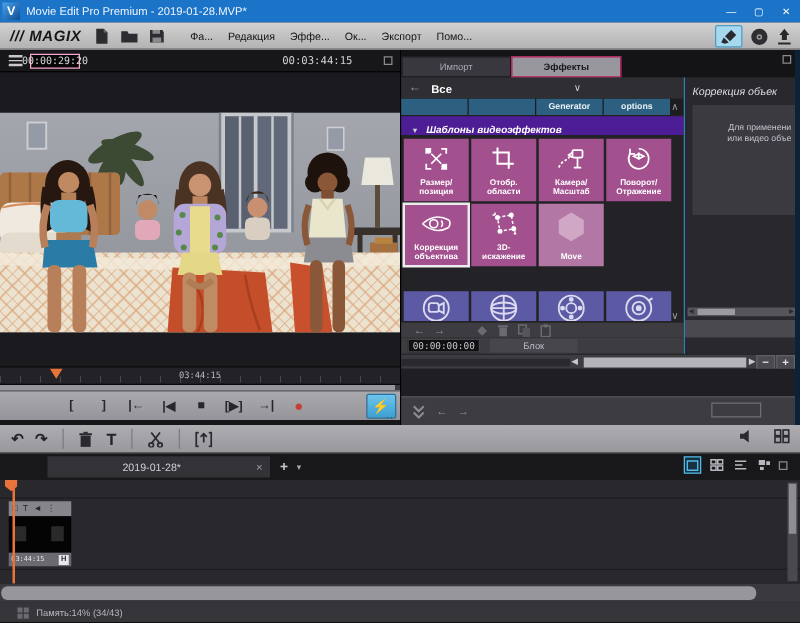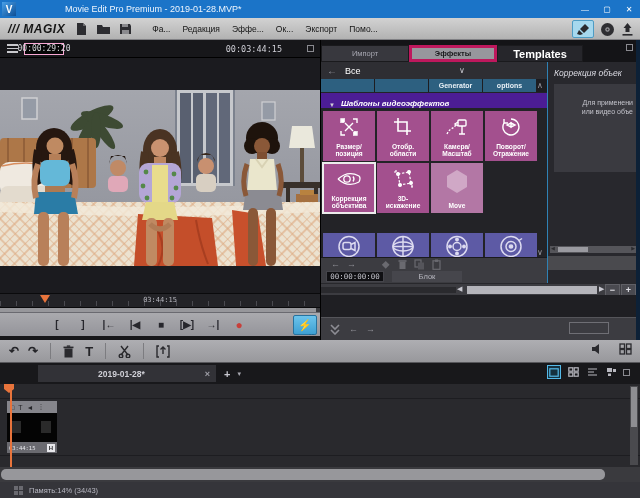--- a/index.html
+++ b/index.html
@@ -9,21 +9,21 @@
     font-family:"Liberation Sans", sans-serif; background:#1a1a1e;
     -webkit-font-smoothing:antialiased;
   }
   .abs { position:absolute; }
   .mono { font-family:"DejaVu Sans Mono", monospace; }
 
   
   .titlebar { left:0; top:0; width:640px; height:18px; background:#1b74c8; display:flex; align-items:center; }
   .vlogo { width:14px; height:14px; margin:0 5px 0 2px; background:linear-gradient(135deg,#4aa0e8,#0d4f96); color:#fff;
     font-weight:bold; font-size:10px; display:flex; align-items:center; justify-content:center; }
-  .wintitle { color:#eef5fd; font-size:9px;margin-left:44px; }
+  .wintitle { color:#eef5fd; font-size:9px; }
   .wincontrols { position:absolute; right:0; top:0; height:18px; display:flex; }
   .winbtn { width:22px; height:18px; color:#fff; font-size:8px; display:flex; align-items:center; justify-content:center; cursor:default; }
 
   
   .menubar { left:0; top:18px; width:640px; height:22px; background:linear-gradient(#d2d2d2,#b2b2b2); border-bottom:1px solid #808084; display:flex; align-items:center; }
   .brand { font-weight:bold; font-style:italic; font-size:12px; color:#161616; letter-spacing:.5px; margin-left:8px; margin-right:10px; }
   .fileicons { display:flex; gap:8px; margin-right:14px; }
   .menuitem { font-size:8.5px; color:#141414; padding:0 6px; }
   .menuright { position:absolute; right:6px; top:19px; height:20px; display:flex; gap:6px; align-items:center; }
   .modebtn { width:22px; height:18px; background:#a6d8ee; border:1px solid #4e9cc4; border-radius:2px; display:flex; align-items:center; justify-content:center; }
@@ -56,27 +56,27 @@
   .flashbtn { position:absolute; right:3px; top:2px; width:24px; height:20px; background:linear-gradient(#6cc4ec,#3d9fd2); border:1px solid #27729e; border-radius:2px;
     color:#fff; font-size:11px; display:flex; align-items:center; justify-content:center; }
   .flashdots { position:absolute; right:5px; bottom:0; color:#1a4a66; font-size:7px; letter-spacing:1px; }
   .pvbottomgap { left:0; top:336px; width:320px; height:4px; background:#17171a; }
 
   
   .rpanel { left:320px; top:40px; width:316px; height:300px; background:#232327; border-left:1px solid #000; }
   .rtabs { position:absolute; left:0; top:0; width:316px; height:22px; background:#141417; display:flex; align-items:flex-end; }
   .rtab { height:17px; display:flex; align-items:center; justify-content:center; font-size:7.5px; }
   .rtab.t1 { width:88px; background:#38383e; color:#a8a8b2; border:1px solid #1a1a1d; }
-  .rtab.t2 { width:88px; background:#97979d; color:#1a1a1c; font-weight:bold; border:3px solid #be185d; }
+  .rtab.t2 { width:88px; background:#97979d; color:#1a1a1c; font-weight:bold; border:1px solid #be185d; }
   .rtab.t3 { width:86px; background:#26262b; color:#fff; font-weight:bold; font-size:11px; border:1px solid #1a1a1d; }
   .rtabsq { position:absolute; right:4px; top:4px; }
 
   .filterrow { position:absolute; left:0; top:22px; width:226px; height:17px; background:#2e2e33; display:flex; align-items:center; }
   .backarrow { color:#9a9aa2; font-size:10px; margin:0 8px 0 6px; }
-  .filterlbl { color:#fff; font-size:9px; font-weight:normal; }
+  .filterlbl { color:#fff; font-size:9px; font-weight:bold; }
   .ddcaret { position:absolute; left:138px; color:#c8c8d0; font-size:8px; }
 
   .subtabs { position:absolute; left:0; top:39px; width:226px; height:13px; background:#1d1d21; display:flex; gap:1px; }
   .subtab { width:53px; height:13px; background:#2d6080; color:#e8f0f6; font-size:7px; font-weight:bold; display:flex; align-items:center; justify-content:center; overflow:hidden; }
   .scrollup { position:absolute; left:216px; top:41px; color:#9a9aa2; font-size:8px; }
   .scrolldn { position:absolute; left:216px; top:208px; color:#9a9aa2; font-size:8px; }
 
   .sechdr { position:absolute; left:0; width:226px; height:15px; display:flex; align-items:flex-end; background:#4c1d95;font-style:italic; }
   .sechdr .tri { color:#cfcfd6; font-size:6px; margin:0 6px 0 8px; }
   .sechdr .lbl { color:#fff; font-size:8px; font-weight:bold; }
@@ -116,21 +116,21 @@
   .pgray { position:absolute; left:0; top:194px; width:90px; height:14px; background:#4a4a4e; }
 
   
   .ltoolbar { left:0; top:340px; width:640px; height:23px; background:linear-gradient(#aeaeb2,#98989c); border-bottom:1px solid #57575b; display:flex; align-items:center; }
   .ltb { color:#242428; font-size:12px; font-weight:bold; margin:0 9px; }
   .lsep { width:1px; height:16px; background:#7c7c80; margin:0 3px; }
   .ltoolright { position:absolute; right:8px; top:343px; display:flex; gap:16px; align-items:center; }
 
   
   .tltabrow { left:0; top:363px; width:640px; height:21px; background:#18181b; display:flex; align-items:center; }
-  .tltab { width:178px; height:17px; margin-left:38px; background:#323237; color:#cfcfd6; font-size:8.5px; display:flex; align-items:center;font-weight:bold; }
+  .tltab { width:178px; height:17px; margin-left:38px; background:#323237; color:#cfcfd6; font-size:8.5px; display:flex; align-items:center; }
   .tltab .lbl { flex:1; text-align:center; }
   .tltab .x { color:#a0a0a8; font-size:9px; margin-right:6px; }
   .addtab { color:#c8c8d0; font-size:11px; font-weight:bold; margin-left:8px; }
   .tabcaret { color:#a8a8b0; font-size:7px; margin-left:7px; }
   .tlicons { position:absolute; right:10px; top:365px; display:flex; gap:5px; align-items:center; }
   .tlico { width:14px; height:14px; display:flex; align-items:center; justify-content:center; }
   .tlico.hl { border:1px solid #54b9e8; background:#16313f; }
 
   
   .tracks { left:0; top:384px; width:640px; height:83px; background:#29292d; overflow:hidden; }
@@ -376,21 +376,20 @@
     <span class="tbtn rec">●</span>
     <div class="flashbtn">⚡</div>
     <div class="flashdots">..</div>
   </div>
   <div class="abs pvbottomgap"></div>
 
   <div class="abs rpanel">
     <div class="rtabs">
       <div class="rtab t1">Импорт</div>
       <div class="rtab t2">Эффекты</div>
-      <div class="rtab t3">Templates</div>
       <div class="sqicon rtabsq"></div>
     </div>
 
     <div class="filterrow">
       <span class="backarrow">←</span>
       <span class="filterlbl">Все</span>
       <span class="ddcaret">∨</span>
     </div>
 
     <div class="subtabs">

